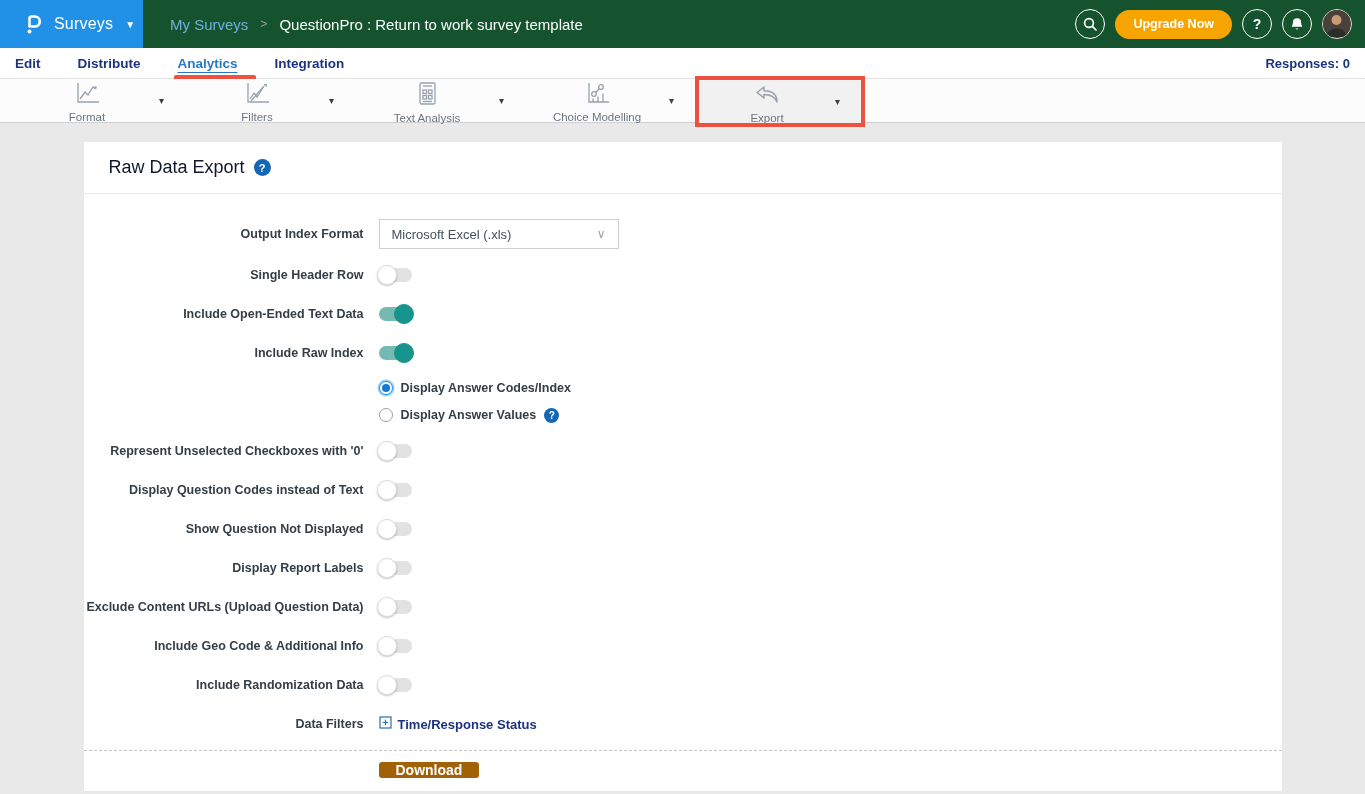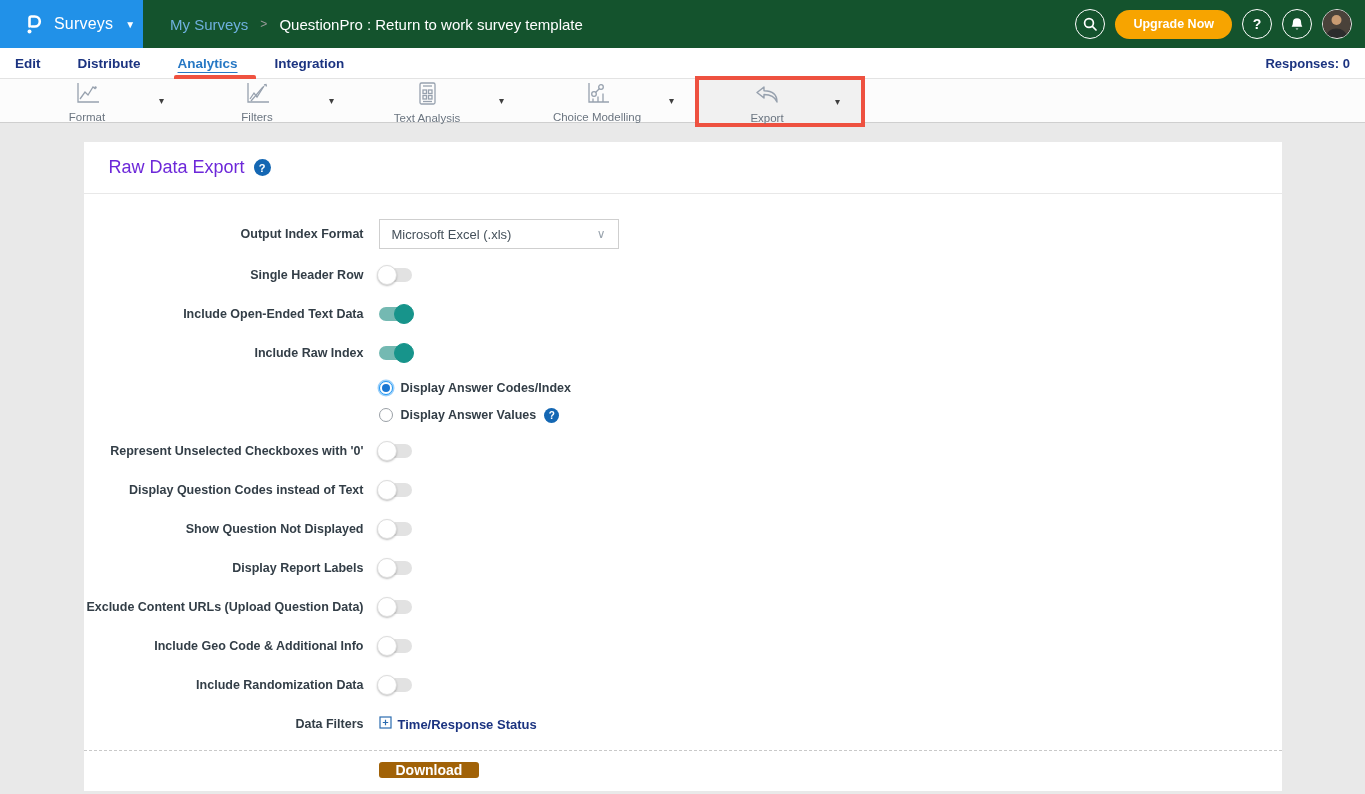--- a/index.html
+++ b/index.html
@@ -34,21 +34,21 @@
   .tb-main { flex:1; display:flex; flex-direction:column; align-items:center; justify-content:center; gap:1px; padding-top:3px; }
   .tb-label { font-size:11.5px; color:#6b7580; }
   .tb-caret { color:#3f3f3f; font-size:10px; width:26px; text-align:left; }
   .tb-item svg { stroke:#97a1ae; }
   .tb-item.highlighted { border:4px solid #ee5140; background:#f1f1f1; height:51px; margin-top:-3px; position:relative; z-index:5; }
 
   
   .content { padding-top:19px; }
   .card { width:1198px; margin:0 auto; background:#fff; }
   .card-header { height:52px; display:flex; align-items:center; padding-left:25px; gap:9px; border-bottom:1px solid #e8e8e8; }
-  .card-title { font-size:18px; color:#6d28d9; }
+  .card-title { font-size:18px; color:#0f172a; }
   .help-icon { width:17px; height:17px; border-radius:50%; background:#1467b3; color:#fff; font-size:11px; font-weight:bold; display:inline-flex; align-items:center; justify-content:center; cursor:pointer; flex:none; }
   .help-icon.small { width:15px; height:15px; font-size:10px; }
 
   .card-body { padding-top:25px; }
   .form-row { display:flex; align-items:center; min-height:26px; margin-bottom:13px; }
   .form-label { width:280px; flex:none; text-align:right; font-size:12.5px; font-weight:bold; color:#333e47; line-height:1.2; }
   .form-control { margin-left:15px; display:flex; align-items:center; }
 
   .select-box { width:240px; height:30px; border:1px solid #cfcfcf; background:#fff; display:flex; align-items:center; justify-content:space-between; padding:0 12px; font-size:13px; color:#44505a; cursor:pointer; }
   .select-box .chev { color:#9aa4ae; font-size:12px; }

